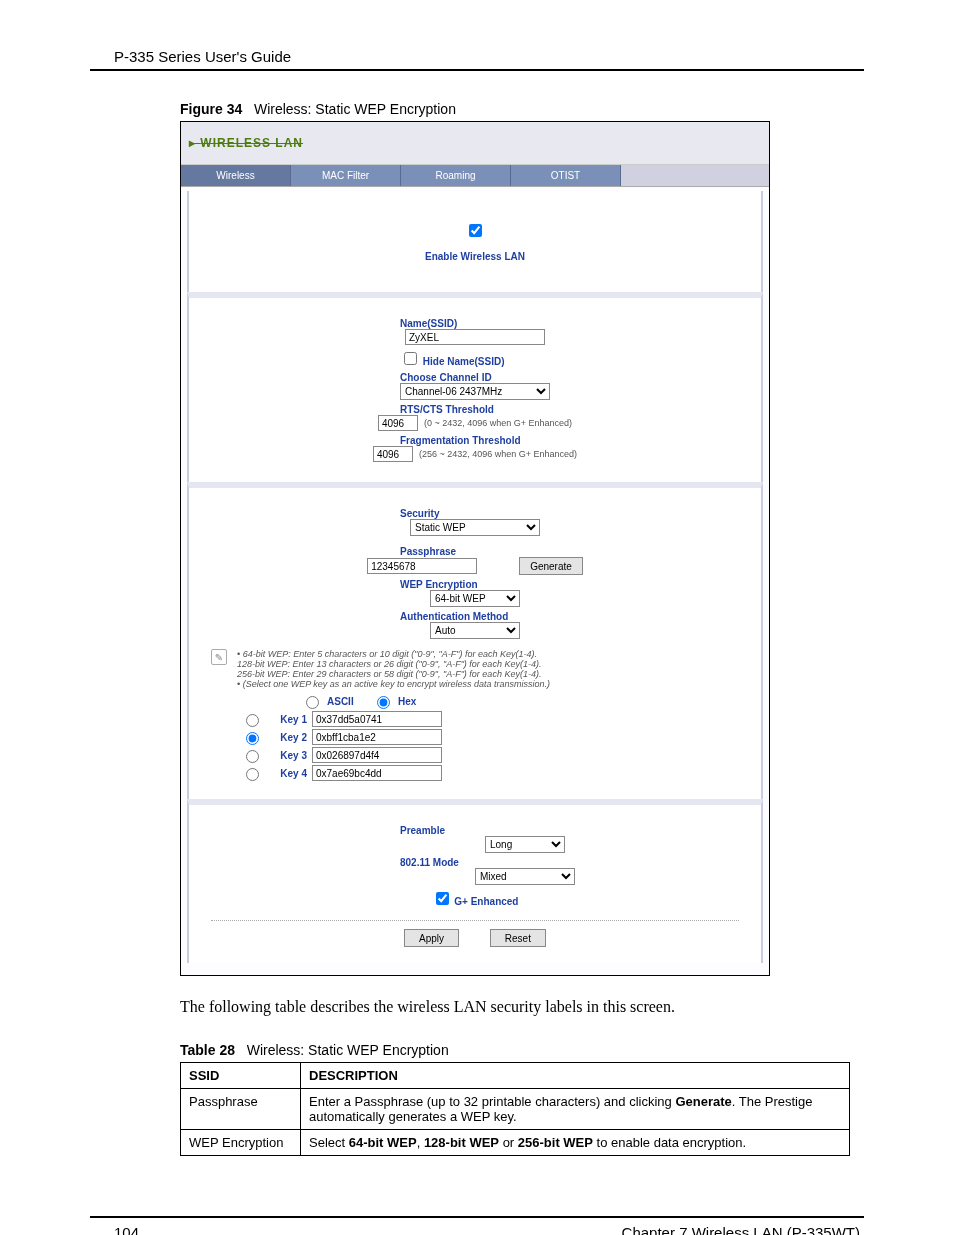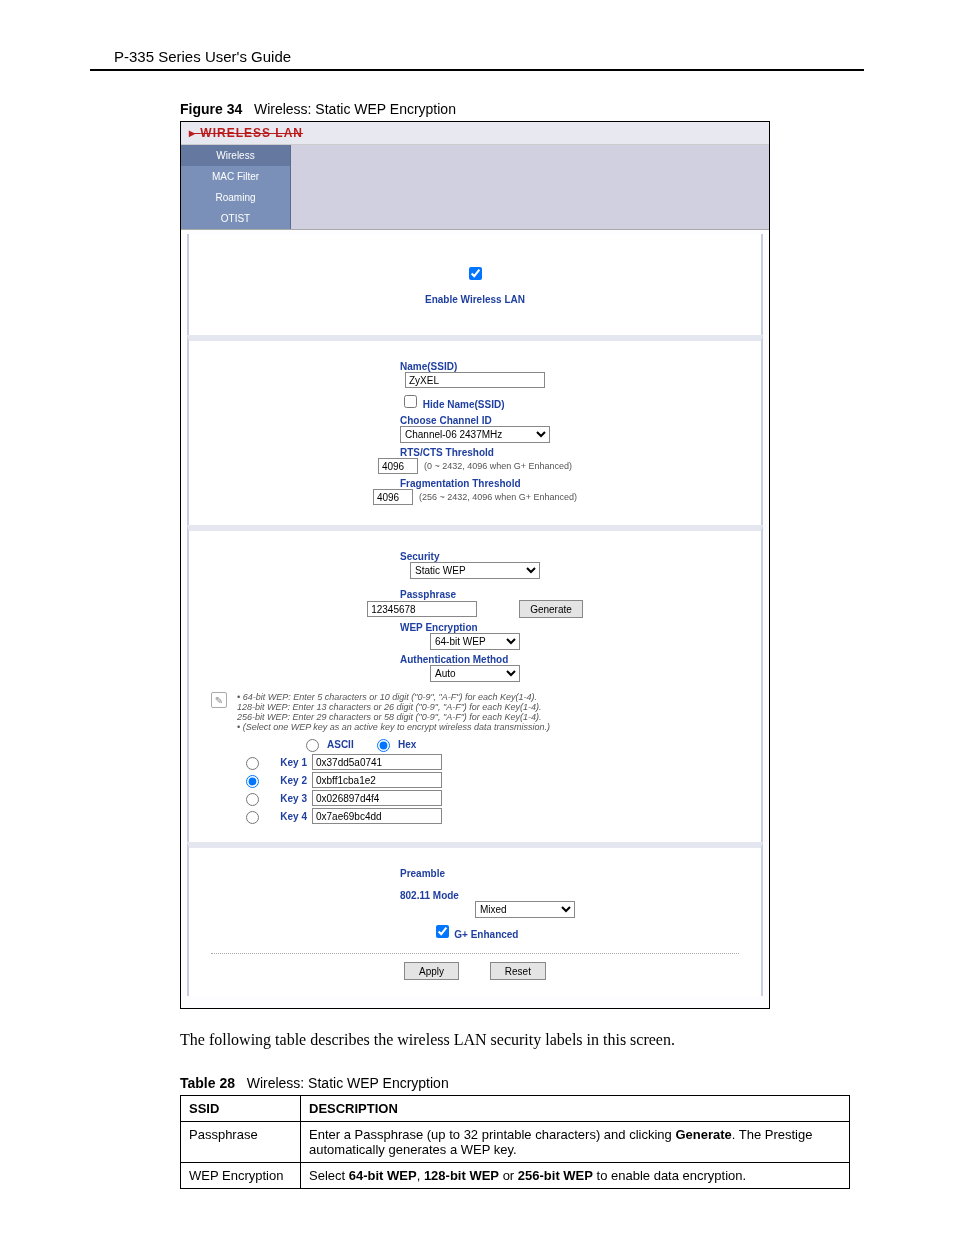--- a/index.html
+++ b/index.html
@@ -35,35 +35,34 @@
   .shot {
     margin-left: 90px;
     width: 590px;
     border: 1px solid #000;
     background: #fff;
     font-family: Verdana, Arial, sans-serif;
     font-size: 10px;
   }
   .shot-title {
     background: #e8e8f0;
-    color: #b91c1c;
+    color: #4d7c0f;
     font-weight: bold;
     font-size: 12px;
-    padding: 4px 8px;
+    padding: 14px 8px;
     border-bottom: 1px solid #ccc;
     letter-spacing: 1px;
     text-decoration: line-through;
   }
   .tab-row {
     display: flex;
     background: #d0d0e0;
     border-bottom: 1px solid #aaa;
     font-size: 10px;
     color: #fff;
-    flex-direction: column;
   }
   .tab {
     width: 110px;
     text-align: center;
     padding: 5px 0;
     background: #7a90b8;
     border-right: 1px solid #5a6a90;
   }
   .tab.active { background: #6478a0; }
 
@@ -265,20 +264,23 @@
         <div class="radio-row">
             <input type="radio" name="k" style="">
             <span class="keylbl">Key 4</span> 
             <input class="text-input key-input" value="0x7ae69bc4dd" style="">
           </div>
       </div>
 
       <div class="section">
         <div class="row">
           <div class="lbl label-blue">Preamble</div>
+          <div class="ctl" style="padding-left:100px;">
+              <select class="sel" style="width:80px"><option>Long</option></select>
+            </div>
         </div>
         <div class="row">
           <div class="lbl label-blue">802.11 Mode</div>
           <div class="ctl" style="padding-left:100px;">
               <select class="sel" style="width:100px"><option>Mixed</option></select>
             </div>
         </div>
         <div class="row">
           <label><input type="checkbox" checked="" style=""> <span class="label-blue">G+ Enhanced</span></label>
         </div>

